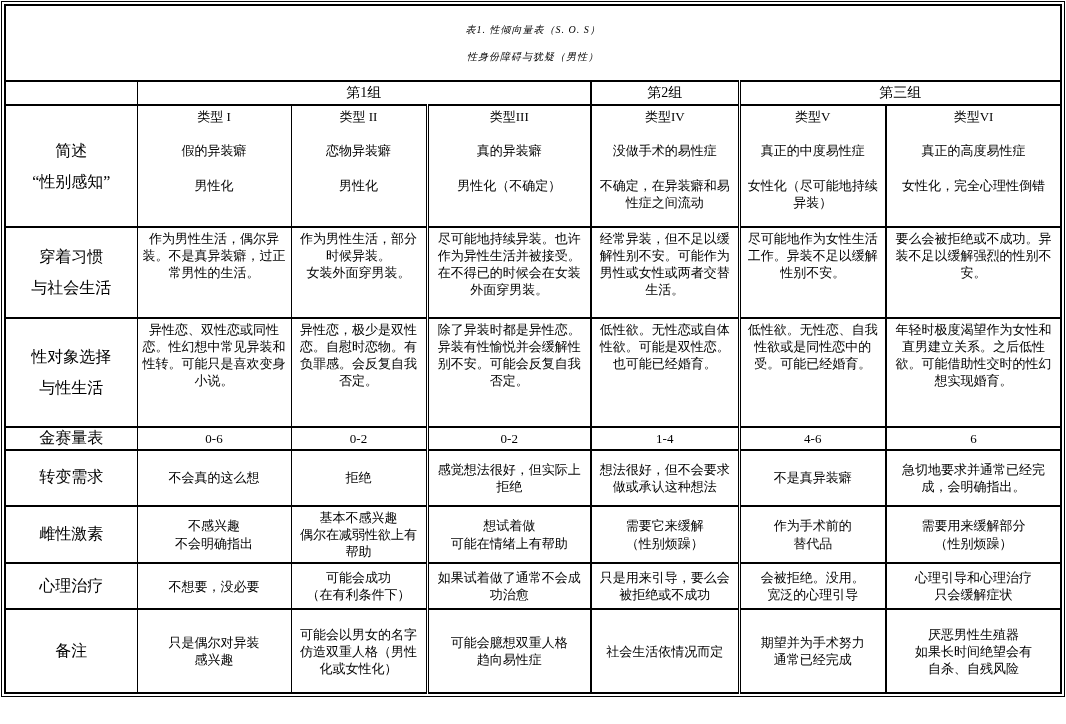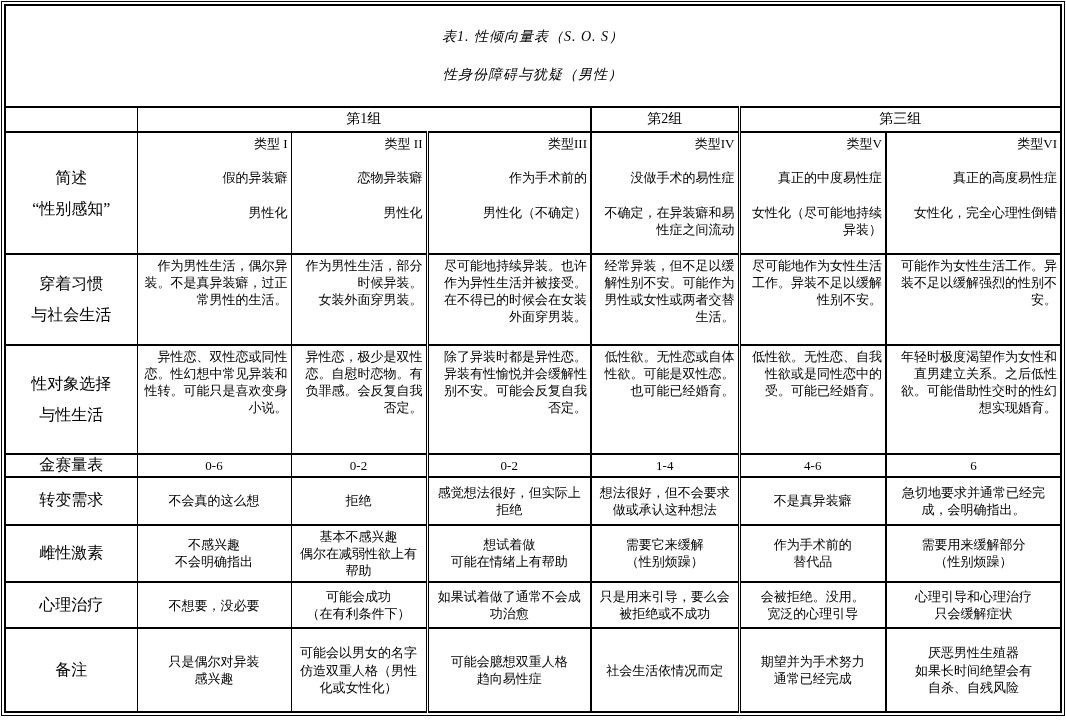--- a/index.html
+++ b/index.html
@@ -11,35 +11,35 @@
     border-collapse:collapse;table-layout:fixed;width:1056px;
     border:2px solid #000;background:#fff;
   }
   td{
     border:1px solid #000;border-top-width:2px;border-bottom-width:2px;
     font-size:13px;line-height:1.32;text-align:center;vertical-align:middle;
     padding:2px 3px;white-space:pre-line;overflow:hidden;
   }
   .sep2{border-left-width:2px;}
   .sep3{border-left:3px double #000;}
-  .title-cell{font-style:italic;font-size:14px;line-height:1.35;padding:3px 11px;}
+  .title-cell{font-style:italic;font-size:10px;line-height:1.35;padding:3px 11px;}
   .title-cell .t1,.title-cell .t2{letter-spacing:1px;}
   .grouphead{font-size:14px;}
   .rowhead{font-size:16px;line-height:1.95;vertical-align:middle;}
   .r-kinsey .rowhead,.r-conv .rowhead,.r-estro .rowhead,
   .r-psych .rowhead,.r-notes .rowhead{line-height:1.3;}
-  .top{vertical-align:top;text-align:right;}
+  .top{vertical-align:top;}
   .r-title{height:46px;}
   .r-group{height:15px;}
   .r-type{height:122px;}
   .r-dress{height:91px;}
   .r-sex{height:109px;}
   .r-kinsey{height:22px;margin-left:36px;}
   .r-kinsey td{padding:0 3px;}
-  .r-conv{height:48px;}
+  .r-conv{height:56px;}
   .r-estro{height:49px;}
   .r-psych{height:46px;}
   .r-notes{height:84px;}
 </style>
 </head>
 <body>
 
 <div class="frame">
 <table class="sos">
   <colgroup>
@@ -75,21 +75,21 @@
 假的异装癖
 
 男性化</td>
     <td class="top">类型 II
 
 恋物异装癖
 
 男性化</td>
     <td class="top sep3">类型III
 
-作为手术前的
+真的异装癖
 
 男性化（不确定）</td>
     <td class="top sep2">类型IV
 
 没做手术的易性症
 
 不确定，在异装癖和易性症之间流动</td>
     <td class="top sep3">类型V
 
 真正的中度易性症
@@ -104,21 +104,21 @@
 
   <tr class="r-dress">
     <td class="rowhead">穿着习惯
 与社会生活</td>
     <td class="top">作为男性生活，偶尔异装。不是真异装癖，过正常男性的生活。</td>
     <td class="top">作为男性生活，部分时候异装。
 女装外面穿男装。</td>
     <td class="top sep3">尽可能地持续异装。也许作为异性生活并被接受。在不得已的时候会在女装外面穿男装。</td>
     <td class="top sep2">经常异装，但不足以缓解性别不安。可能作为男性或女性或两者交替生活。</td>
     <td class="top sep3">尽可能地作为女性生活工作。异装不足以缓解性别不安。</td>
-    <td class="top sep2">可能作为女性生活工作。异装不足以缓解强烈的性别不安。</td>
+    <td class="top sep2">要么会被拒绝或不成功。异装不足以缓解强烈的性别不安。</td>
   </tr>
 
   <tr class="r-sex">
     <td class="rowhead">性对象选择
 与性生活</td>
     <td class="top">异性恋、双性恋或同性恋。性幻想中常见异装和性转。可能只是喜欢变身小说。</td>
     <td class="top">异性恋，极少是双性恋。自慰时恋物。有负罪感。会反复自我否定。</td>
     <td class="top sep3">除了异装时都是异性恋。异装有性愉悦并会缓解性别不安。可能会反复自我否定。</td>
     <td class="top sep2">低性欲。无性恋或自体性欲。可能是双性恋。也可能已经婚育。</td>
     <td class="top sep3">低性欲。无性恋、自我性欲或是同性恋中的受。可能已经婚育。</td>

